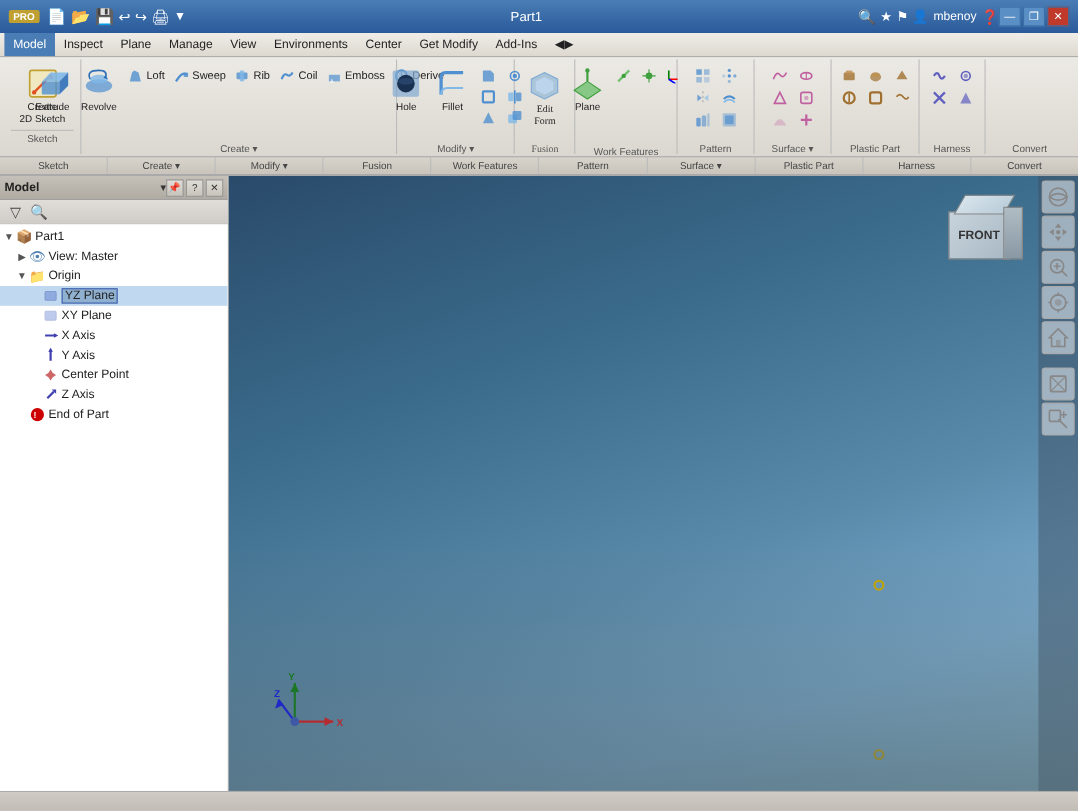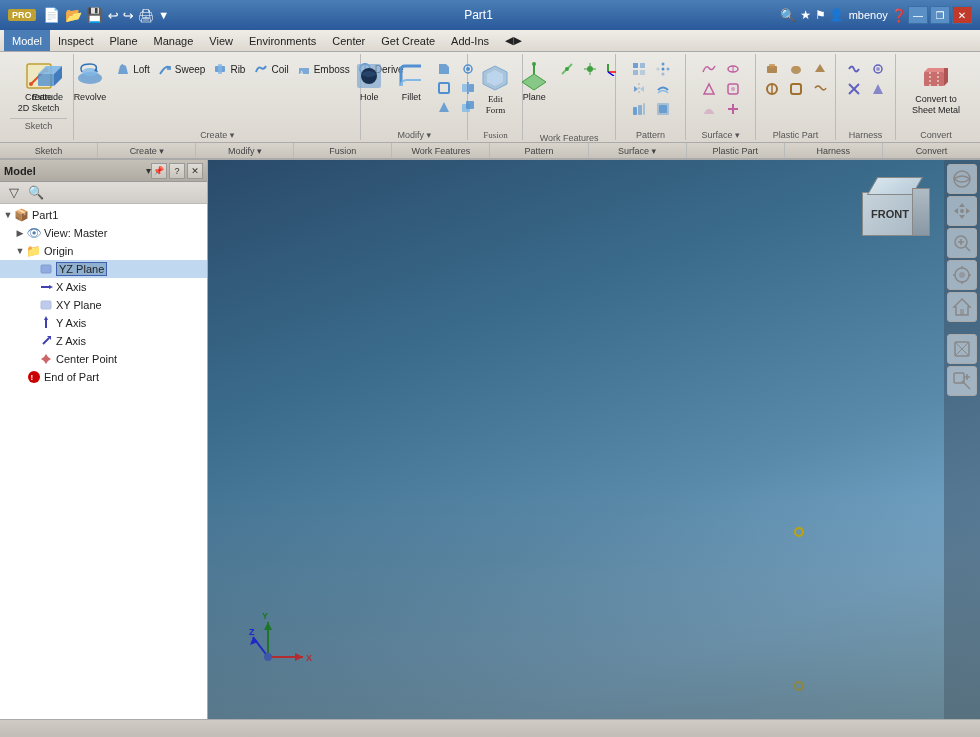--- a/index.html
+++ b/index.html
@@ -319,21 +319,21 @@
 </div>
 
 <div id="menubar">
   <div class="menu-item active">Model</div>
   <div class="menu-item">Inspect</div>
   <div class="menu-item">Plane</div>
   <div class="menu-item">Manage</div>
   <div class="menu-item">View</div>
   <div class="menu-item">Environments</div>
   <div class="menu-item">Center</div>
-  <div class="menu-item">Get Create</div>
+  <div class="menu-item">Get Modify</div>
   <div class="menu-item">Add-Ins</div>
   <div class="menu-item">◀▶</div>
 </div>
 
 <div id="ribbon">
 
   <div id="ribbon-content">
 
     <div class="group-section" style="min-width:70px;">
       <div class="ribbon-btn" style="flex-direction:column;">
@@ -788,34 +788,20 @@
               </svg>
             </div>
         </div>
       </div>
       <div style="display:flex;width:100%;justify-content:center;margin-top:auto;">
         <div class="group-section-label" style="position:relative;bottom:auto;">Harness</div>
       </div>
     </div>
 
     <div class="group-section" style="min-width:80px;border-right:none;">
-      <div style="flex:1;display:flex;flex-direction:column;align-items:center;gap:2px;padding:2px;">
-        <div class="ribbon-btn">
-          <div class="ribbon-big-icon">
-            <svg width="32" height="32" viewBox="0 0 32 32">
-              <rect x="4" y="10" width="20" height="14" rx="1" fill="#c05050" opacity="0.8"></rect>
-              <path d="M4,10 L8,6 L24,6 L24,10" fill="#e07070" opacity="0.8"></path>
-              <path d="M24,10 L24,24 L28,20 L28,6 L24,6" fill="#a03030" opacity="0.8"></path>
-              <path d="M10,10 L10,24" stroke="white" stroke-width="1" stroke-dasharray="2"></path>
-              <path d="M18,10 L18,24" stroke="white" stroke-width="1" stroke-dasharray="2"></path>
-            </svg>
-          </div>
-          <div class="btn-label">Convert to Sheet Metal</div>
-        </div>
-      </div>
       <div style="display:flex;width:100%;justify-content:center;margin-top:auto;">
         <div class="group-section-label" style="position:relative;bottom:auto;">Convert</div>
       </div>
     </div>
 
   </div>
 
   <div class="ribbon-labels-row">
     <div class="ribbon-section-label">Sketch</div>
     <div class="ribbon-section-label">Create ▾</div>
@@ -883,37 +869,37 @@
         <span class="tree-label" style="background:#90b0d0;padding:0 2px;border:1px solid #4060b0;">YZ Plane</span>
       </div>
 
 
       <div class="tree-item">
         <span class="tree-indent"></span>
         <span class="tree-indent"></span>
         <span class="tree-expand" style="width:12px;"></span>
         <span class="tree-icon">
           <svg width="14" height="14" viewBox="0 0 14 14">
+            <rect x="2" y="3" width="10" height="8" rx="1" fill="#6080d0" opacity="0.4" stroke="#4060b0" stroke-width="1"></rect>
+          </svg>
+        </span>
+        <span class="tree-label">XY Plane</span>
+      </div>
+
+      <div class="tree-item">
+        <span class="tree-indent"></span>
+        <span class="tree-indent"></span>
+        <span class="tree-expand" style="width:12px;"></span>
+        <span class="tree-icon">
+          <svg width="14" height="14" viewBox="0 0 14 14">
             <line x1="2" y1="7" x2="12" y2="7" stroke="#4040b0" stroke-width="2"></line>
             <polygon points="10,5 14,7 10,9" fill="#4040b0"></polygon>
           </svg>
         </span>
         <span class="tree-label">X Axis</span>
-      </div>
-
-      <div class="tree-item">
-        <span class="tree-indent"></span>
-        <span class="tree-indent"></span>
-        <span class="tree-expand" style="width:12px;"></span>
-        <span class="tree-icon">
-          <svg width="14" height="14" viewBox="0 0 14 14">
-            <rect x="2" y="3" width="10" height="8" rx="1" fill="#6080d0" opacity="0.4" stroke="#4060b0" stroke-width="1"></rect>
-          </svg>
-        </span>
-        <span class="tree-label">XY Plane</span>
       </div>
 
       <div class="tree-item">
         <span class="tree-indent"></span>
         <span class="tree-indent"></span>
         <span class="tree-expand" style="width:12px;"></span>
         <span class="tree-icon">
           <svg width="14" height="14" viewBox="0 0 14 14">
             <line x1="7" y1="2" x2="7" y2="12" stroke="#4040b0" stroke-width="2"></line>
             <polygon points="5,4 7,0 9,4" fill="#4040b0"></polygon>
@@ -921,37 +907,37 @@
         </span>
         <span class="tree-label">Y Axis</span>
       </div>
 
       <div class="tree-item">
         <span class="tree-indent"></span>
         <span class="tree-indent"></span>
         <span class="tree-expand" style="width:12px;"></span>
         <span class="tree-icon">
           <svg width="14" height="14" viewBox="0 0 14 14">
+            <polygon points="7,2 9,5 12,7 9,9 7,12 5,9 2,7 5,5" fill="#c04040" opacity="0.8"></polygon>
+          </svg>
+        </span>
+        <span class="tree-label">Center Point</span>
+      </div>
+
+      <div class="tree-item">
+        <span class="tree-indent"></span>
+        <span class="tree-indent"></span>
+        <span class="tree-expand" style="width:12px;"></span>
+        <span class="tree-icon">
+          <svg width="14" height="14" viewBox="0 0 14 14">
             <line x1="4" y1="10" x2="10" y2="4" stroke="#4040b0" stroke-width="2"></line>
             <polygon points="8,2 12,2 12,6" fill="#4040b0"></polygon>
           </svg>
         </span>
         <span class="tree-label">Z Axis</span>
-      </div>
-
-      <div class="tree-item">
-        <span class="tree-indent"></span>
-        <span class="tree-indent"></span>
-        <span class="tree-expand" style="width:12px;"></span>
-        <span class="tree-icon">
-          <svg width="14" height="14" viewBox="0 0 14 14">
-            <polygon points="7,2 9,5 12,7 9,9 7,12 5,9 2,7 5,5" fill="#c04040" opacity="0.8"></polygon>
-          </svg>
-        </span>
-        <span class="tree-label">Center Point</span>
       </div>
 
       <div class="tree-item end-of-part">
         <span class="tree-indent"></span>
         <span class="tree-expand" style="width:12px;"></span>
         <span class="tree-icon">
           <svg width="14" height="14" viewBox="0 0 14 14">
             <circle cx="7" cy="7" r="6" fill="#cc0000"></circle>
             <text x="3.5" y="10" font-size="8" fill="white" font-weight="bold">!</text>
           </svg>

